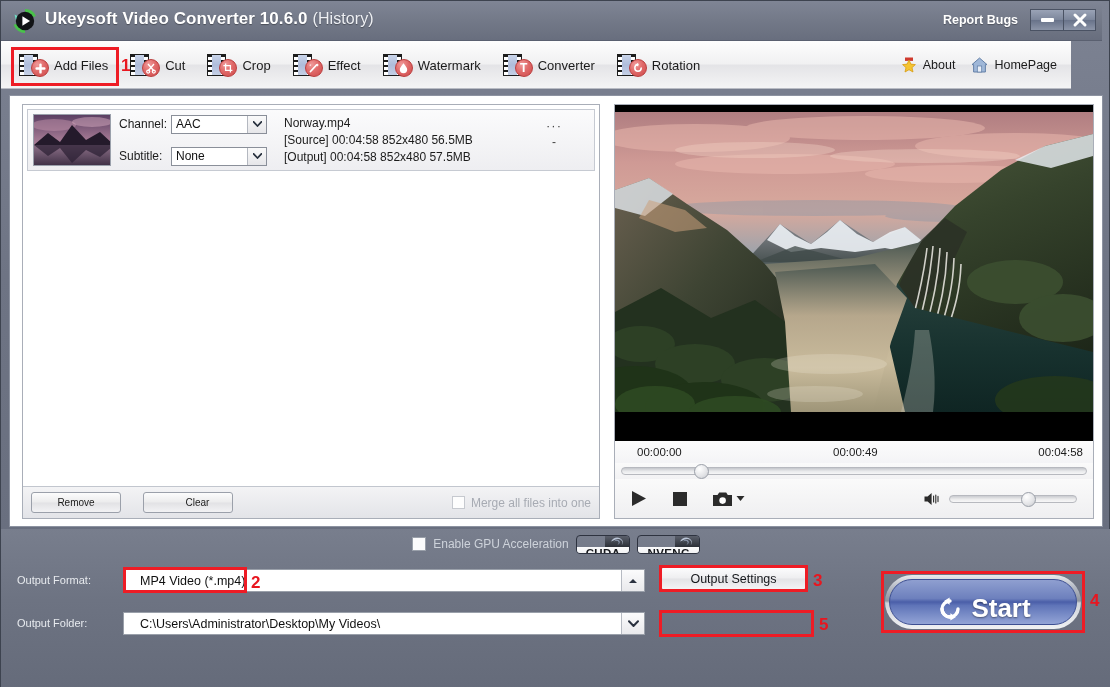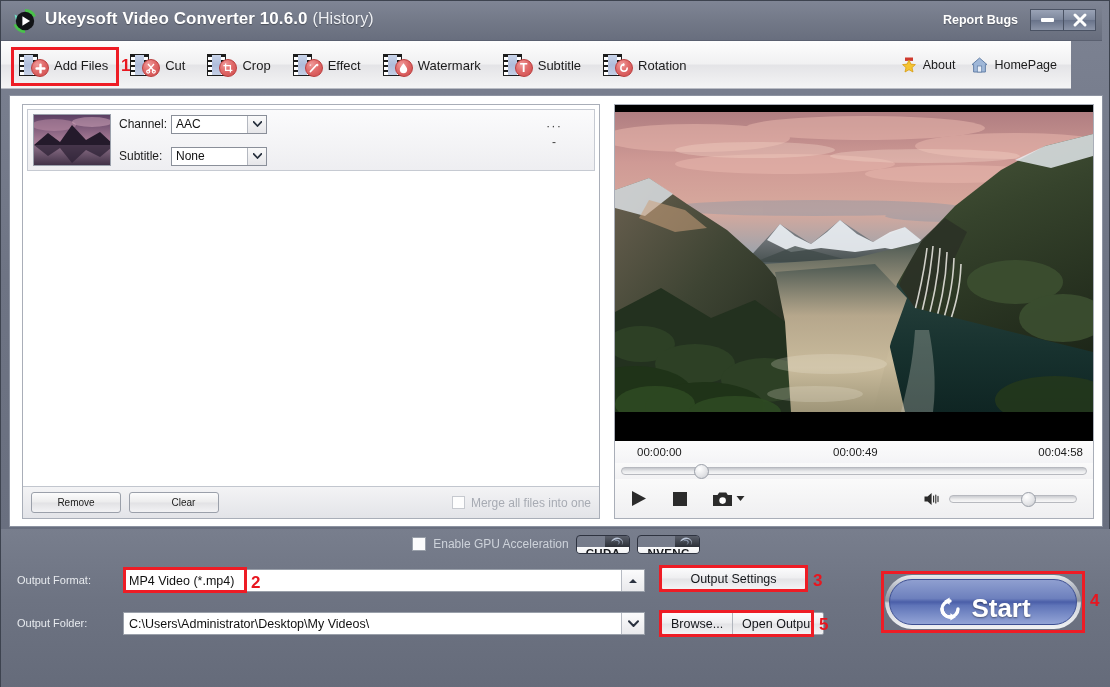--- a/index.html
+++ b/index.html
@@ -147,21 +147,21 @@
     border-top:1px solid #c2c6ce;
     display:flex; align-items:center; padding:0 8px;
   }
   .btn {
     height:21px; min-width:90px; padding:0 10px;
     background:linear-gradient(180deg,#fcfcfc 0%, #ececed 48%, #e2e2e5 52%, #f2f2f4 100%);
     border:1px solid #9ba0aa; border-radius:3px;
     font-size:10px; color:#1b1b1b; cursor:pointer;
     display:flex; align-items:center; justify-content:center;
   }
-  .btn + .btn { margin-left:8px;padding-left:29px; }
+  .btn + .btn { margin-left:22px;padding-left:29px; }
   .merge {
     margin-left:auto; display:flex; align-items:center; gap:6px;
     color:#a7abb3; font-size:12px;
   }
   .cbx {
     width:13px; height:13px; background:#fdfdfd; border:1px solid #b3b7bf;
     flex:0 0 auto; display:flex; align-items:center; justify-content:center;
   }
   .cbx.dis { border-color:#c6c9cf; }
 
@@ -232,21 +232,21 @@
     display:flex; align-items:center;
   }
 
   .lblOut {
     position:absolute; color:#e7eaee; font-size:11px; white-space:nowrap;
   }
   .inputbox {
     position:absolute; height:23px; background:#ffffff;
     border:1px solid #9aa0aa; display:flex; align-items:center;
   }
-  .inputbox .txt { padding-left:5px; font-size:12.5px; color:#101010; white-space:nowrap; }
+  .inputbox .txt { padding-left:16px; font-size:12.5px; color:#101010; white-space:nowrap; }
   .inputbox .drop {
     position:absolute; right:0; top:0; bottom:0; width:23px;
     background:linear-gradient(180deg,#fbfbfc 0%, #e9e9ec 100%);
     border-left:1px solid #b6bac2;
     display:flex; align-items:center; justify-content:center;
   }
 
   .gbtn {
     position:absolute; height:23px;
     background:linear-gradient(180deg,#fcfcfd 0%, #eeeef0 48%, #e3e3e6 52%, #f3f3f5 100%);
@@ -388,21 +388,21 @@
           </span>
         </span>
         <span class="lbl">Watermark</span>
       </div>
 
       <div class="tb-item">
         <span class="ficon">
           <span class="strip"></span>
           <span class="circ" style="font-size:12px;font-weight:bold;">T</span>
         </span>
-        <span class="lbl">Subtitle</span>
+        <span class="lbl">Converter</span>
       </div>
 
       <div class="tb-item">
         <span class="ficon">
           <span class="strip"></span>
           <span class="circ">
             <svg width="12" height="12" viewBox="0 0 12 12">
               <path d="M9.2 6 A3.2 3.2 0 1 1 6 2.8" stroke="#fff" stroke-width="1.5" fill="none" stroke-linecap="round"></path>
               <path d="M6.2 0.8 L6.2 4.6 L3.2 2.7 Z" fill="#fff"></path>
             </svg>
@@ -477,20 +477,25 @@
                 <span class="val">None</span>
                 <span class="arrowbox">
                   <svg class="chev" viewBox="0 0 9 6">
                       <path d="M0.6 0.8 L4.5 5 L8.4 0.8" stroke="#27303d" stroke-width="1.7" fill="none" stroke-linecap="round"></path>
                     </svg>
                 </span>
               </span>
             </div>
           </div>
 
+          <div class="meta-right">
+            <div class="ln">Norway.mp4</div>
+            <div class="ln">[Source]   00:04:58   852x480   56.5MB</div>
+            <div class="ln">[Output]   00:04:58   852x480   57.5MB</div>
+          </div>
 
           <div class="rowright">
             <div class="dots">···</div>
             <div class="dash">-</div>
           </div>
         </div>
 
       </div>
 
       <div class="filefoot">
@@ -705,24 +710,20 @@
       <span class="txt">C:\Users\Administrator\Desktop\My Videos\</span>
       <span class="drop">
         <svg width="11" height="7" viewBox="0 0 11 7">
             <path d="M1 1.2 L5.5 6 L10 1.2" stroke="#2b3240" stroke-width="2" fill="none" stroke-linecap="round"></path>
           </svg>
       </span>
     </div>
 
     <div class="gbtn" style="left:660px; top:38px; width:145px;">Output Settings</div>
 
-    <div class="splitbtn" style="left:660px; top:83px;">
-      <div>Browse...</div>
-      <div>Open Output</div>
-    </div>
 
   </div>
 
   <div class="startbtn">
     <div class="inner">
       <svg width="30" height="30" viewBox="0 0 30 30">
         <path d="M23 15 A8 8 0 1 1 15 7" stroke="#ffffff" stroke-width="3.4" fill="none" stroke-linecap="round"></path>
         <path d="M7 15 A8 8 0 0 0 15 23" stroke="#ffffff" stroke-width="3.4" fill="none" stroke-linecap="round"></path>
         <path d="M14.6 3.4 L14.6 10.8 L9 7.1 Z" fill="#ffffff"></path>
         <path d="M15.4 26.6 L15.4 19.2 L21 22.9 Z" fill="#ffffff"></path>

